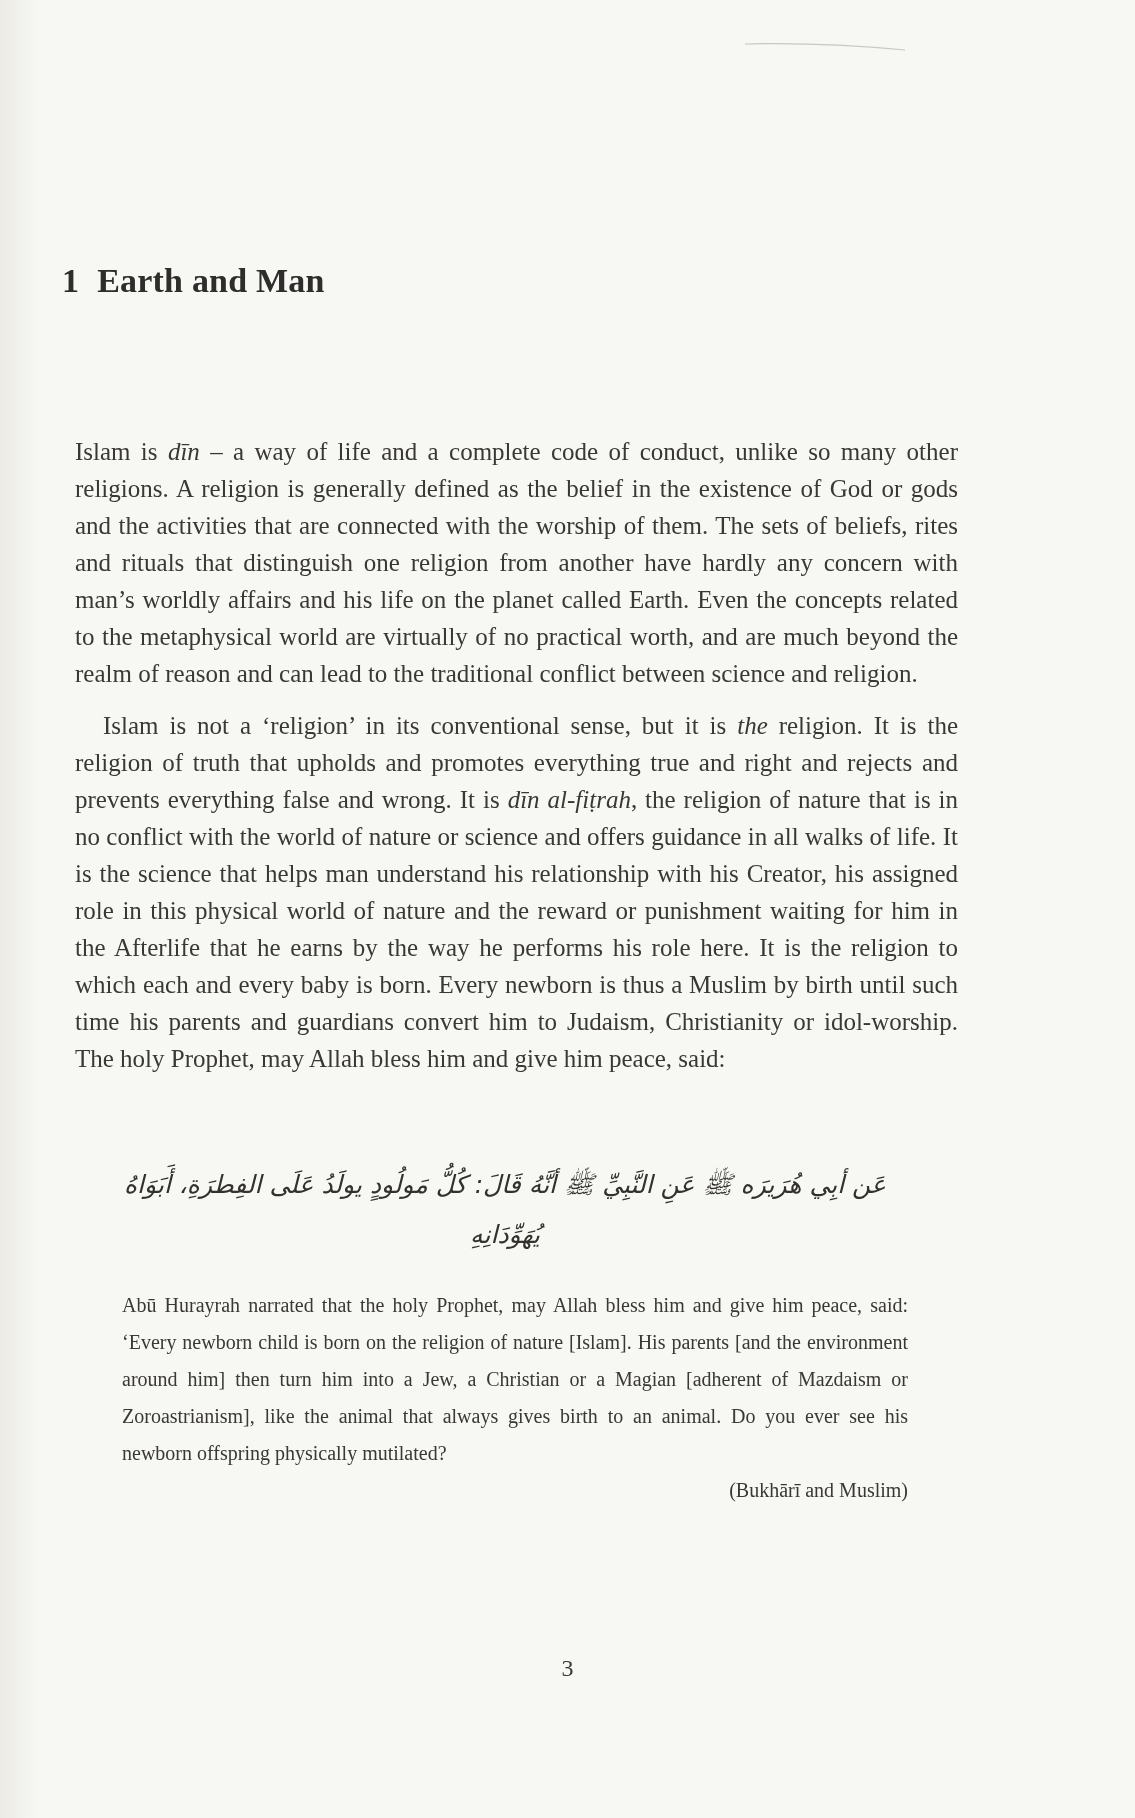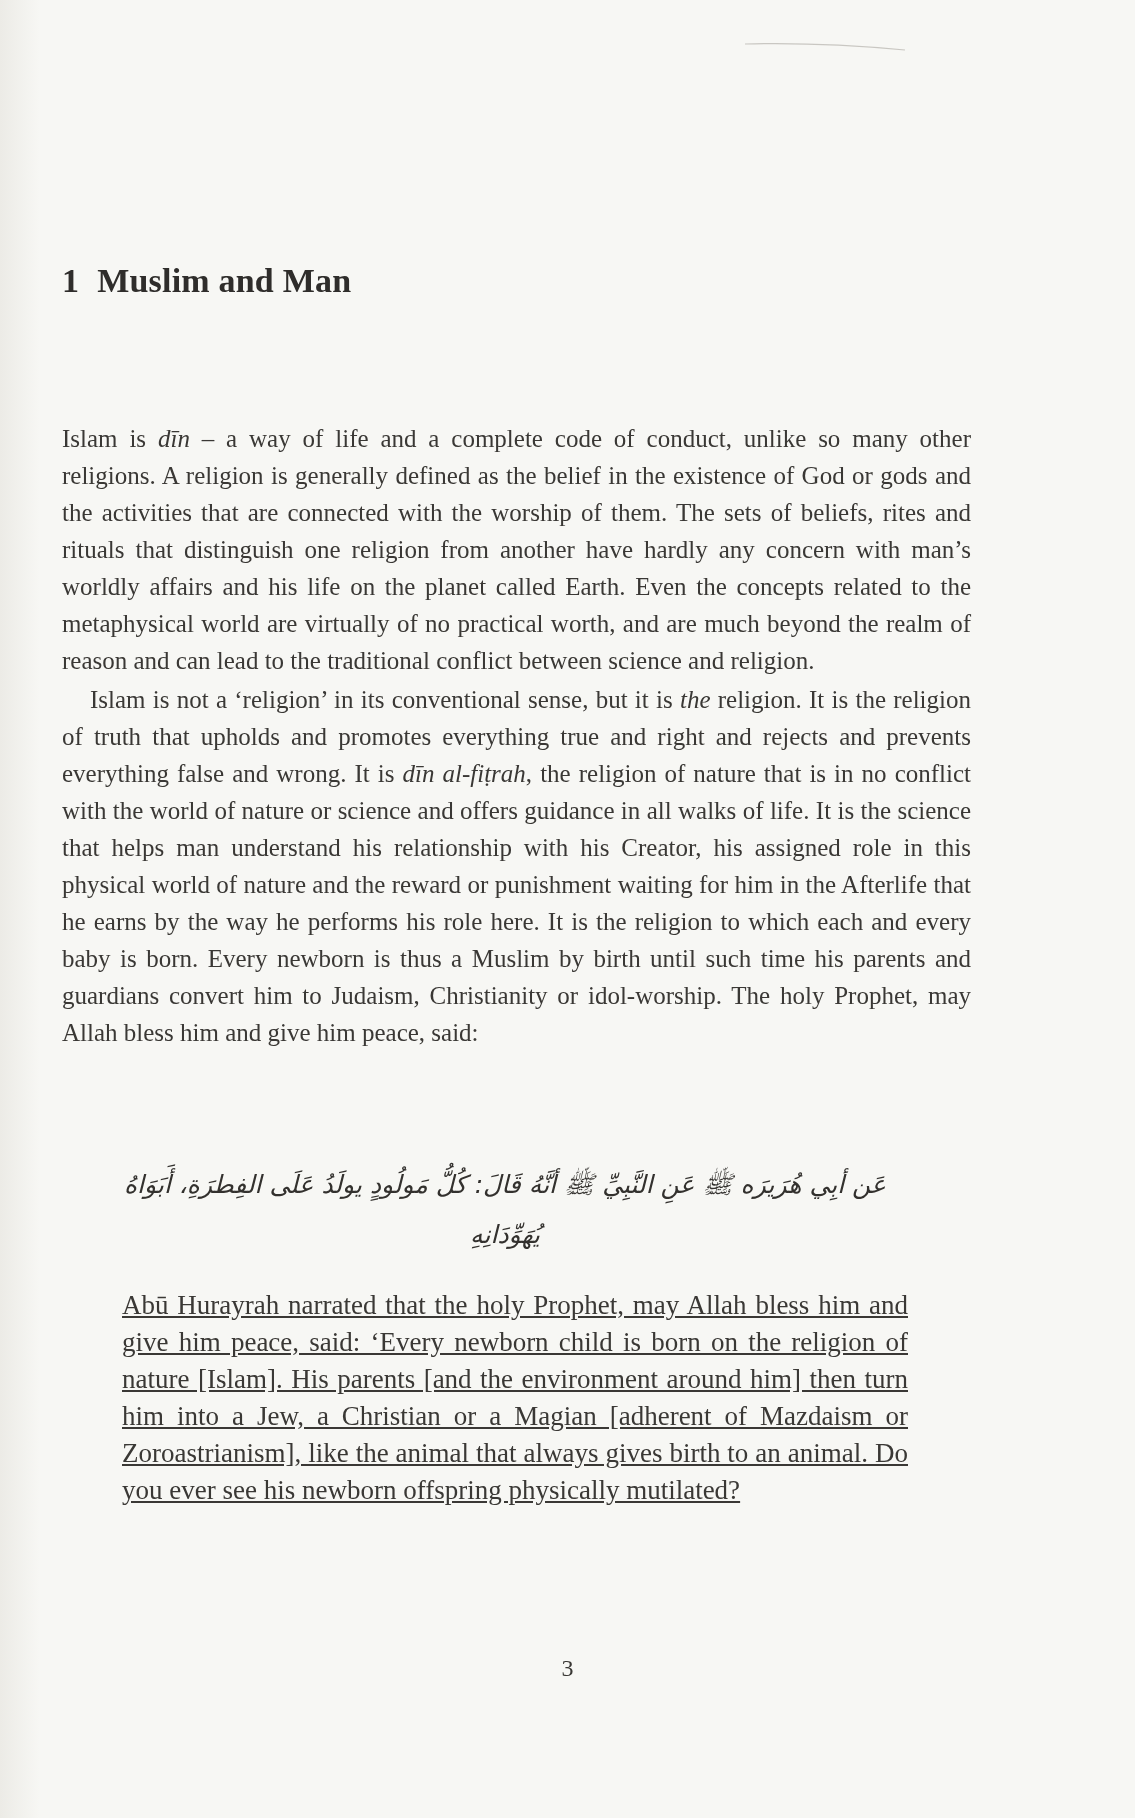--- a/index.html
+++ b/index.html
@@ -20,59 +20,60 @@
   .chapter-heading {
     position: absolute; left: 62px; top: 262px;
     font-size: 34px; font-weight: bold; color: #2f2d2b; margin: 0;
     letter-spacing: 0.2px;
   }
   .chapter-heading .num { margin-right: 18px; }
   .body-text {
     position: absolute; left: 60px; top: 418px; width: 913px;
     font-size: 25px; line-height: 37px; text-align: justify;
   }
-  .body-text p { margin: 2px; }
+  .body-text p { margin: 15px; }
   .body-text p + p { text-indent: 28px; }
   .arabic {
     position: absolute; left: 100px; top: 1160px; width: 810px;
     direction: rtl; text-align: center;
     font-family: "DejaVu Sans", sans-serif;
     font-size: 25px; line-height: 50px; color: #33312e;
   }
   .arabic div { margin: 0; font-style: italic; }
   .quote {
     position: absolute; left: 122px; top: 1287px; width: 786px;
-    font-size: 27px; line-height: 37px; text-align: justify; text-decoration: underline;
+    font-size: 20px; line-height: 37px; text-align: justify;
   }
   .quote p { margin: 0; }
   .citation { text-align: right; margin-top: 2px; }
   .page-number {
     position: absolute; left: 0; width: 1135px; top: 1655px;
     text-align: center; font-size: 24px;
   }
 </style>
 </head>
 <body>
 
 <div class="left-shade"></div>
 
 <svg class="pencil-mark" viewBox="0 0 170 12">
   <path d="M5 4 Q80 2 165 10" stroke="#c9c7c2" stroke-width="1.2" fill="none"></path>
 </svg>
 
 <h1 class="chapter-heading">
-  <span class="num">1</span><span>Muslim and Man</span>
+  <span class="num">1</span><span>Earth and Man</span>
 </h1>
 
 <div class="body-text">
   <p><span>Islam is </span><em>dīn</em><span> – a way of life and a complete code of conduct, unlike so many other religions. A religion is generally defined as the belief in the existence of God or gods and the activities that are connected with the worship of them. The sets of beliefs, rites and rituals that distinguish one religion from another have hardly any concern with man’s worldly affairs and his life on the planet called Earth. Even the concepts related to the metaphysical world are virtually of no practical worth, and are much beyond the realm of reason and can lead to the traditional conflict between science and religion.</span></p>
   <p><span>Islam is not a ‘religion’ in its conventional sense, but it is </span><em>the</em><span> religion. It is the religion of truth that upholds and promotes everything true and right and rejects and prevents everything false and wrong. It is </span><em>dīn al-fiṭrah</em><span>, the religion of nature that is in no conflict with the world of nature or science and offers guidance in all walks of life. It is the science that helps man understand his relationship with his Creator, his assigned role in this physical world of nature and the reward or punishment waiting for him in the Afterlife that he earns by the way he performs his role here. It is the religion to which each and every baby is born. Every newborn is thus a Muslim by birth until such time his parents and guardians convert him to Judaism, Christianity or idol-worship. The holy Prophet, may Allah bless him and give him peace, said:</span></p>
 </div>
 
 <div class="arabic">
   <div>عَن أبِي هُرَيرَه ﷺ عَنِ النَّبِيِّ ﷺ أنَّهُ قَالَ: كُلُّ مَولُودٍ يولَدُ عَلَى الفِطرَةِ، أَبَوَاهُ يُهَوِّدَانِهِ</div>
 </div>
 
 <div class="quote">
   <p>Abū Hurayrah narrated that the holy Prophet, may Allah bless him and give him peace, said: ‘Every newborn child is born on the religion of nature [Islam]. His parents [and the environment around him] then turn him into a Jew, a Christian or a Magian [adherent of Mazdaism or Zoroastrianism], like the animal that always gives birth to an animal. Do you ever see his newborn offspring physically mutilated?</p>
+  <p class="citation">(Bukhārī and Muslim)</p>
 </div>
 
 <div class="page-number">3</div>
 
 </body></html>

